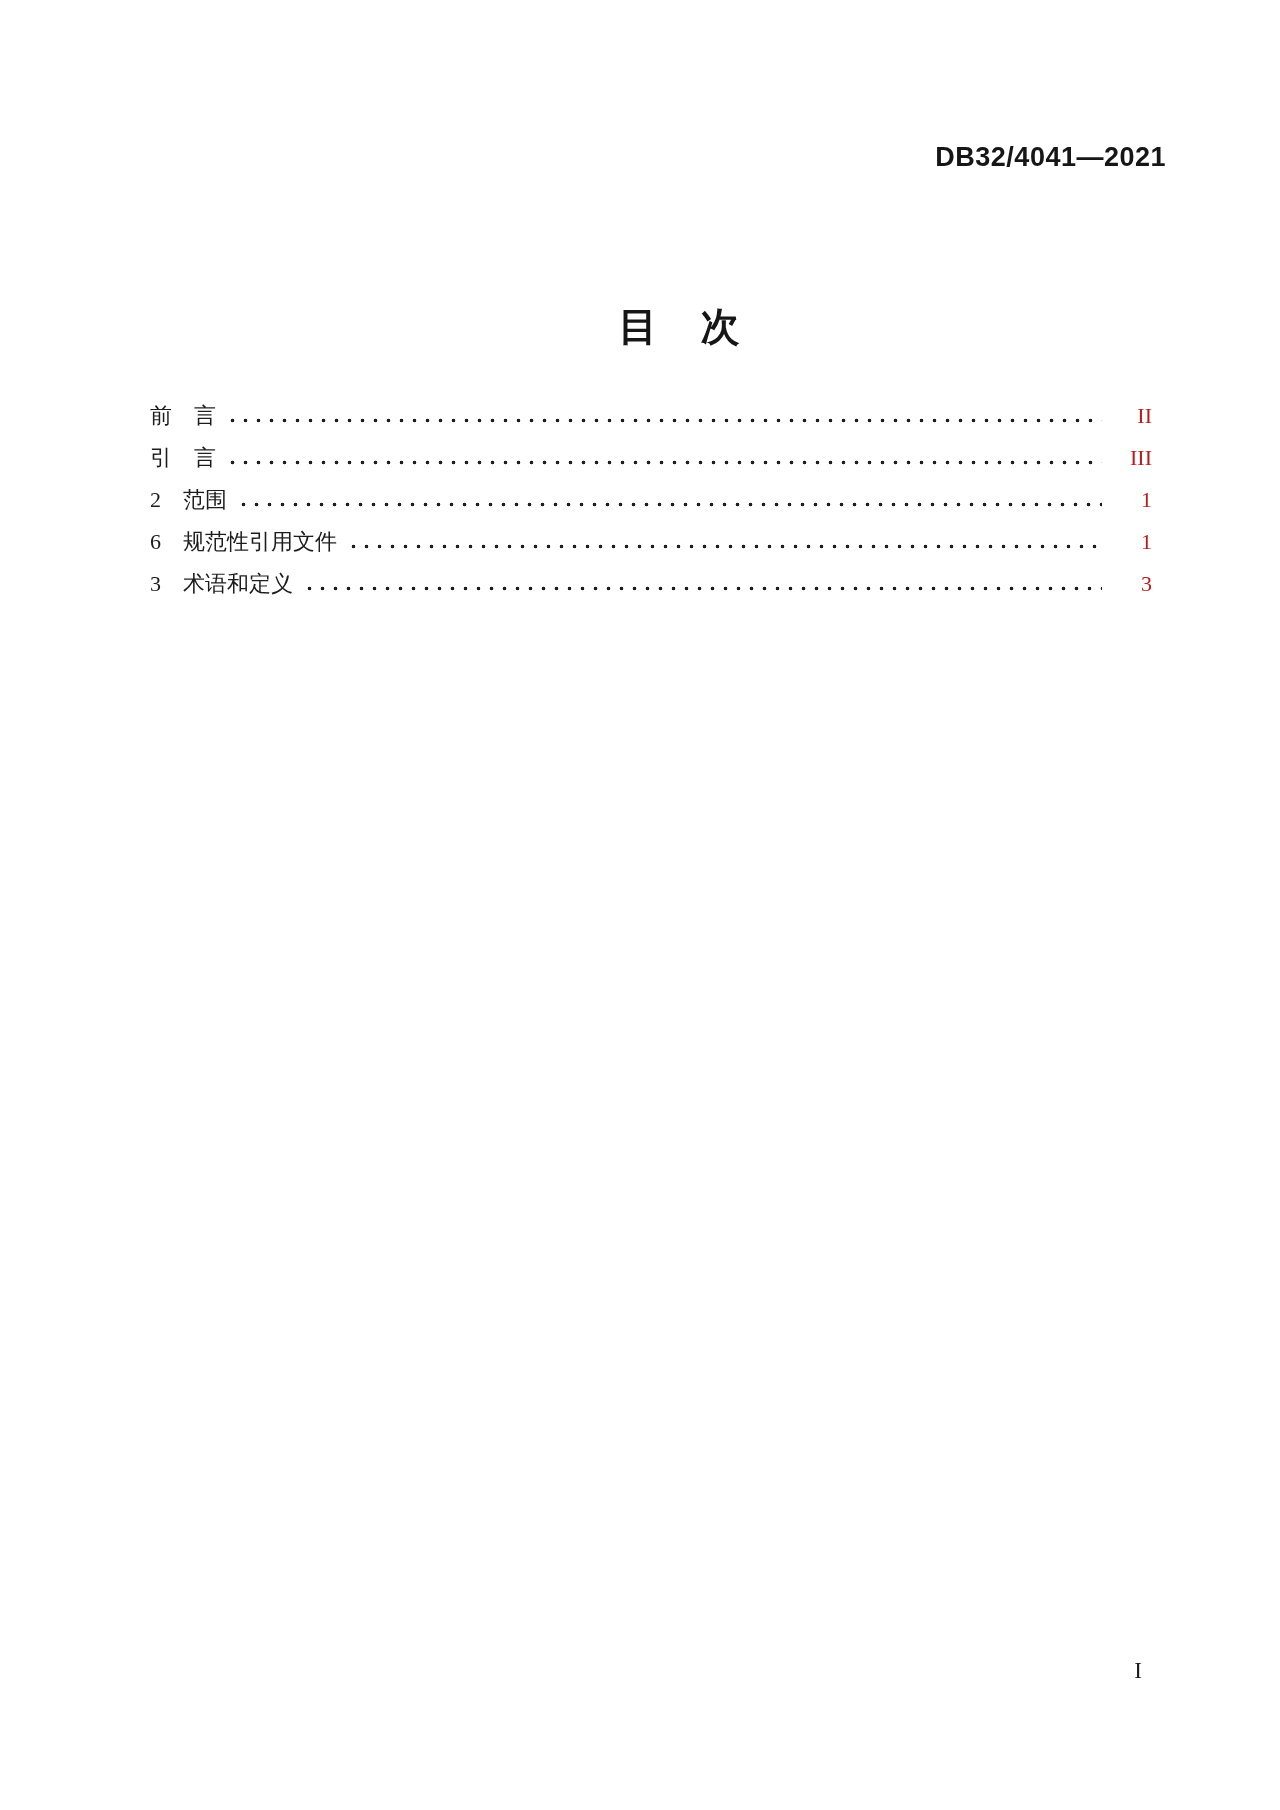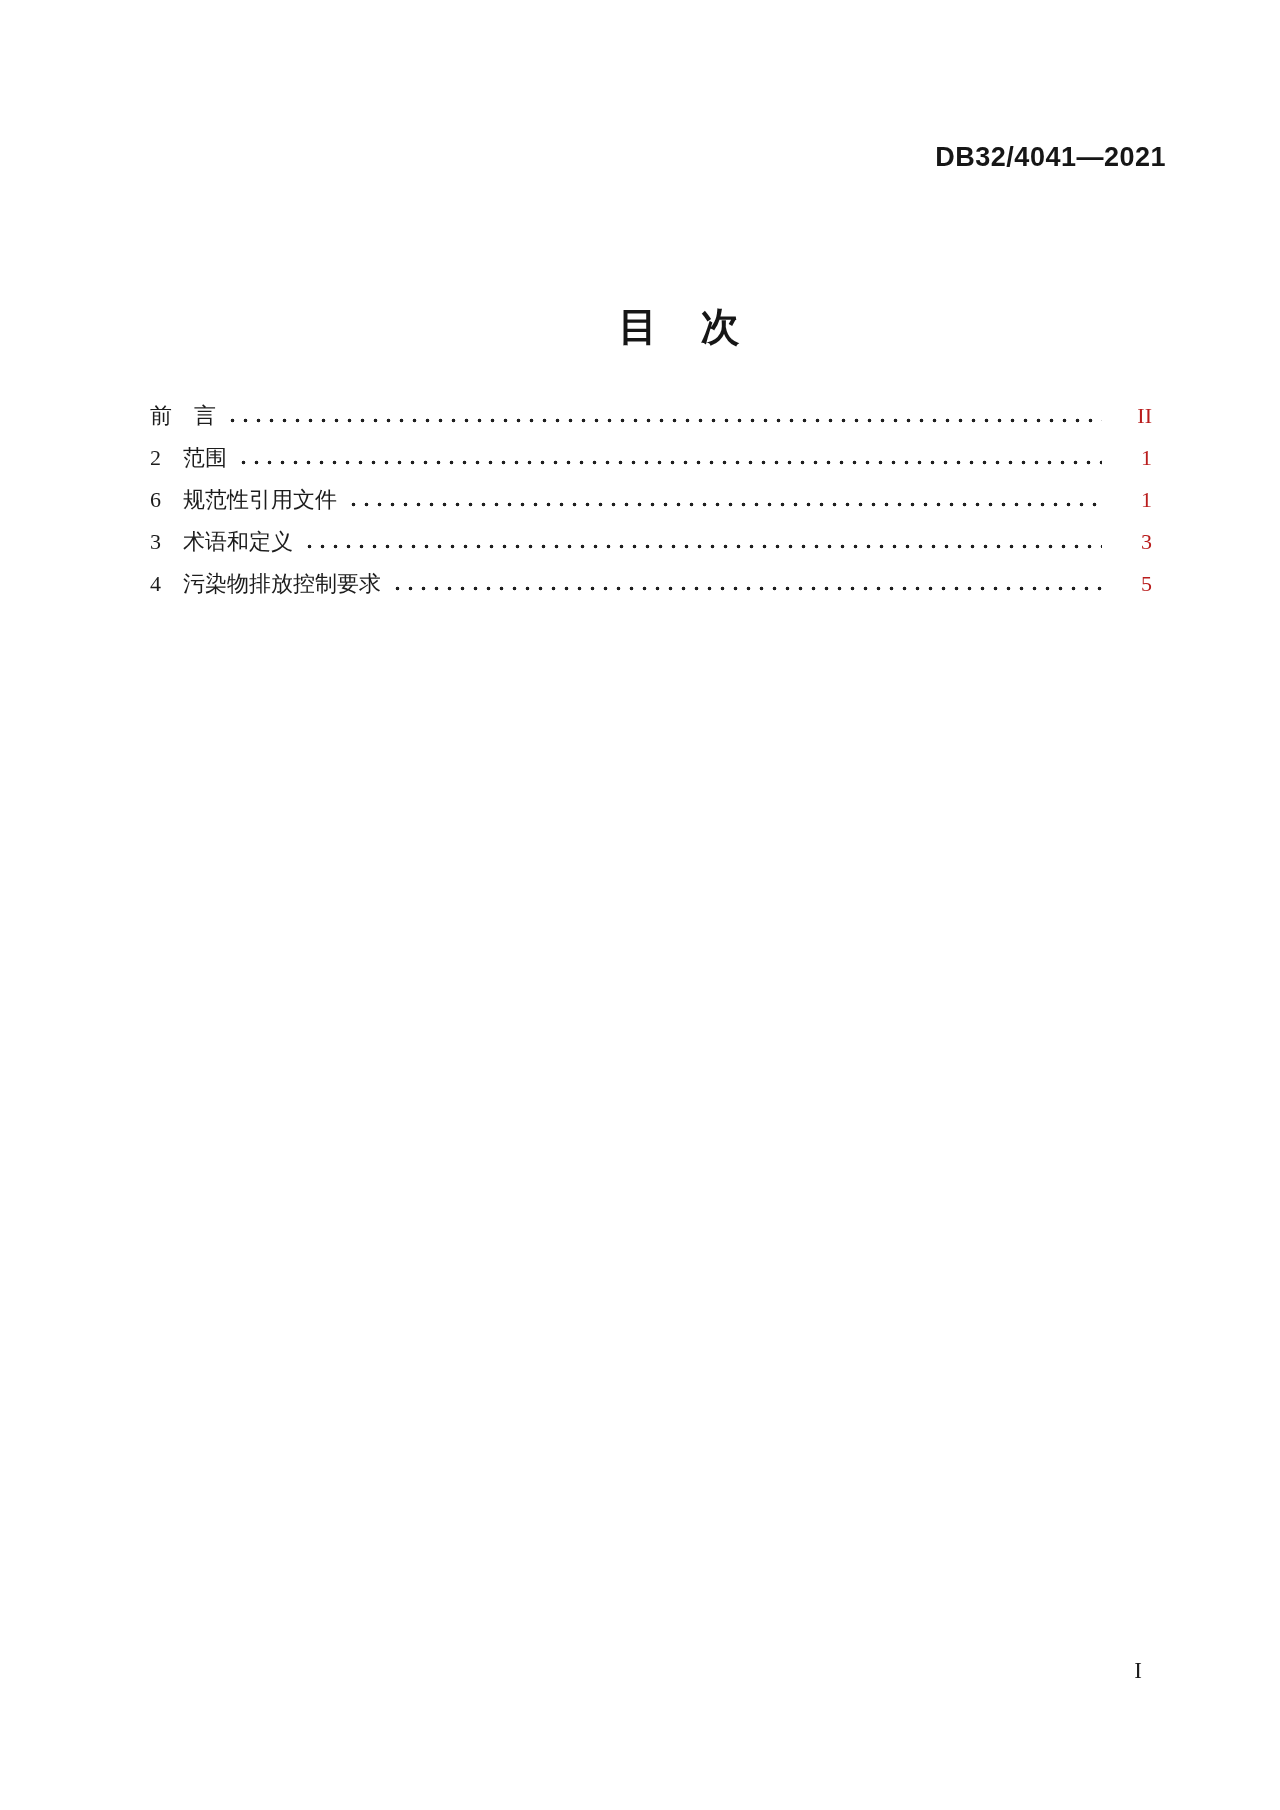--- a/index.html
+++ b/index.html
@@ -93,44 +93,44 @@
   <div class="doc-title">目　次</div>
 
   <div class="toc">
 
     <div class="toc-row">
       <span class="toc-label">前　言</span>
       <span class="toc-dots"></span>
       <span class="toc-page">II</span>
     </div>
 
+    <div class="toc-row">
+      <span class="toc-label">引　言</span>
+      <span class="toc-dots"></span>
+      <span class="toc-page">III</span>
+    </div>
 
     <div class="toc-row">
       <span class="toc-label">2　范围</span>
       <span class="toc-dots"></span>
       <span class="toc-page">1</span>
     </div>
 
     <div class="toc-row">
       <span class="toc-label">6　规范性引用文件</span>
       <span class="toc-dots"></span>
       <span class="toc-page">1</span>
     </div>
 
     <div class="toc-row">
       <span class="toc-label">3　术语和定义</span>
       <span class="toc-dots"></span>
       <span class="toc-page">3</span>
     </div>
 
-    <div class="toc-row">
-      <span class="toc-label">4　污染物排放控制要求</span>
-      <span class="toc-dots"></span>
-      <span class="toc-page">5</span>
-    </div>
 
 
 
   </div>
 
   <div class="footer-page-number">I</div>
 
 </div>
 
 </body></html>

